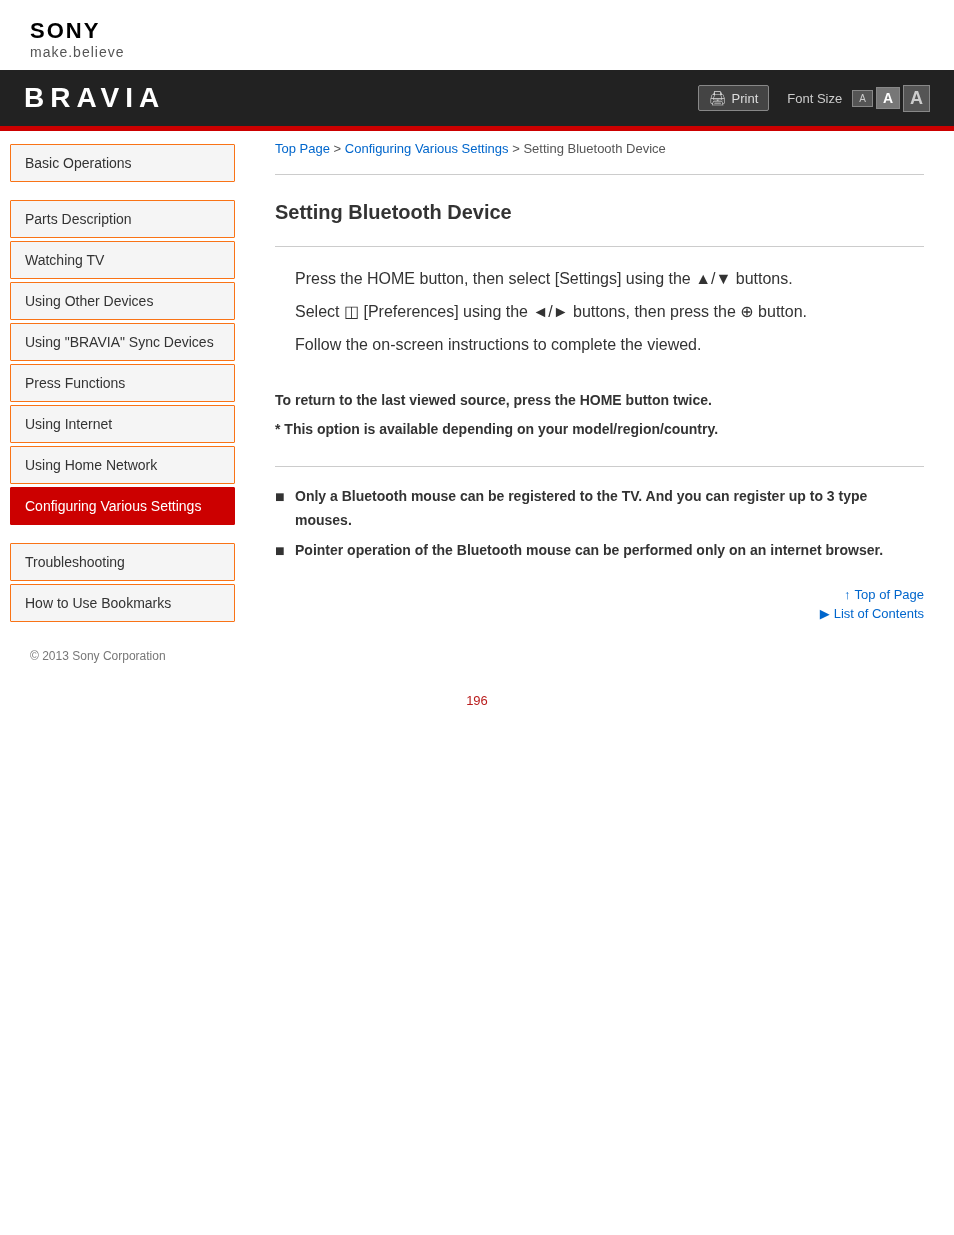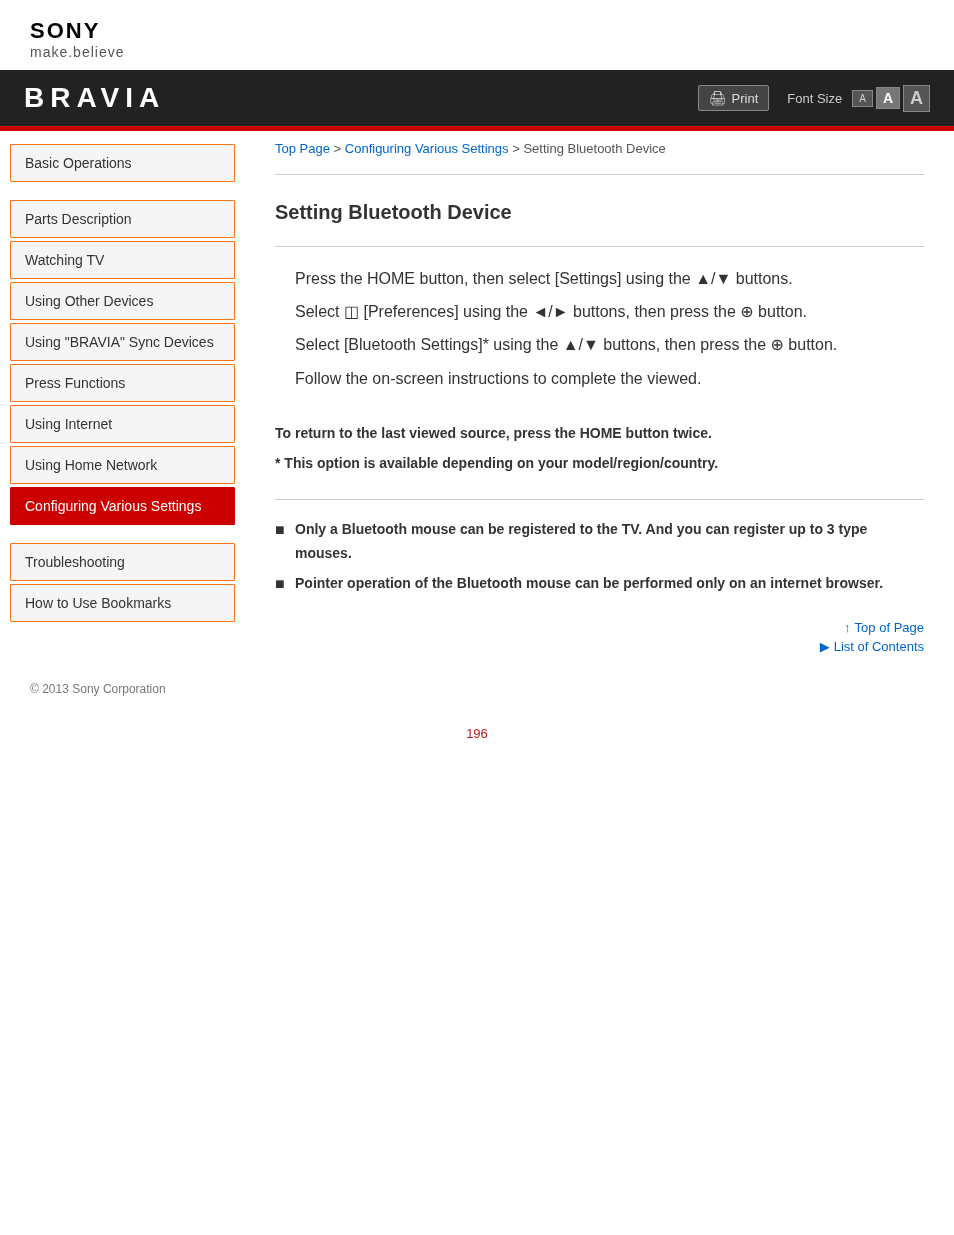--- a/index.html
+++ b/index.html
@@ -319,23 +319,20 @@
     <hr class="divider">
 
     <div class="instruction-block">
       <div class="instruction-line">
         <span>Press the HOME button, then select [Settings] using the ▲/▼ buttons.</span>
       </div>
       <div class="instruction-line">
         <span>Select ◫ [Preferences] using the ◄/► buttons, then press the ⊕ button.</span>
       </div>
       <div class="instruction-line">
-        <span>Select [Bluetooth Settings]* using the ▲/▼ buttons, then press the ⊕ button.</span>
-      </div>
-      <div class="instruction-line">
         <span>Follow the on-screen instructions to complete the viewed.</span>
       </div>
     </div>
 
     <div class="note-block">
       <div class="instruction-line">
         <span>To return to the last viewed source, press the HOME button twice.</span>
       </div>
       <div class="instruction-line">
         <span>* This option is available depending on your model/region/country.</span>

